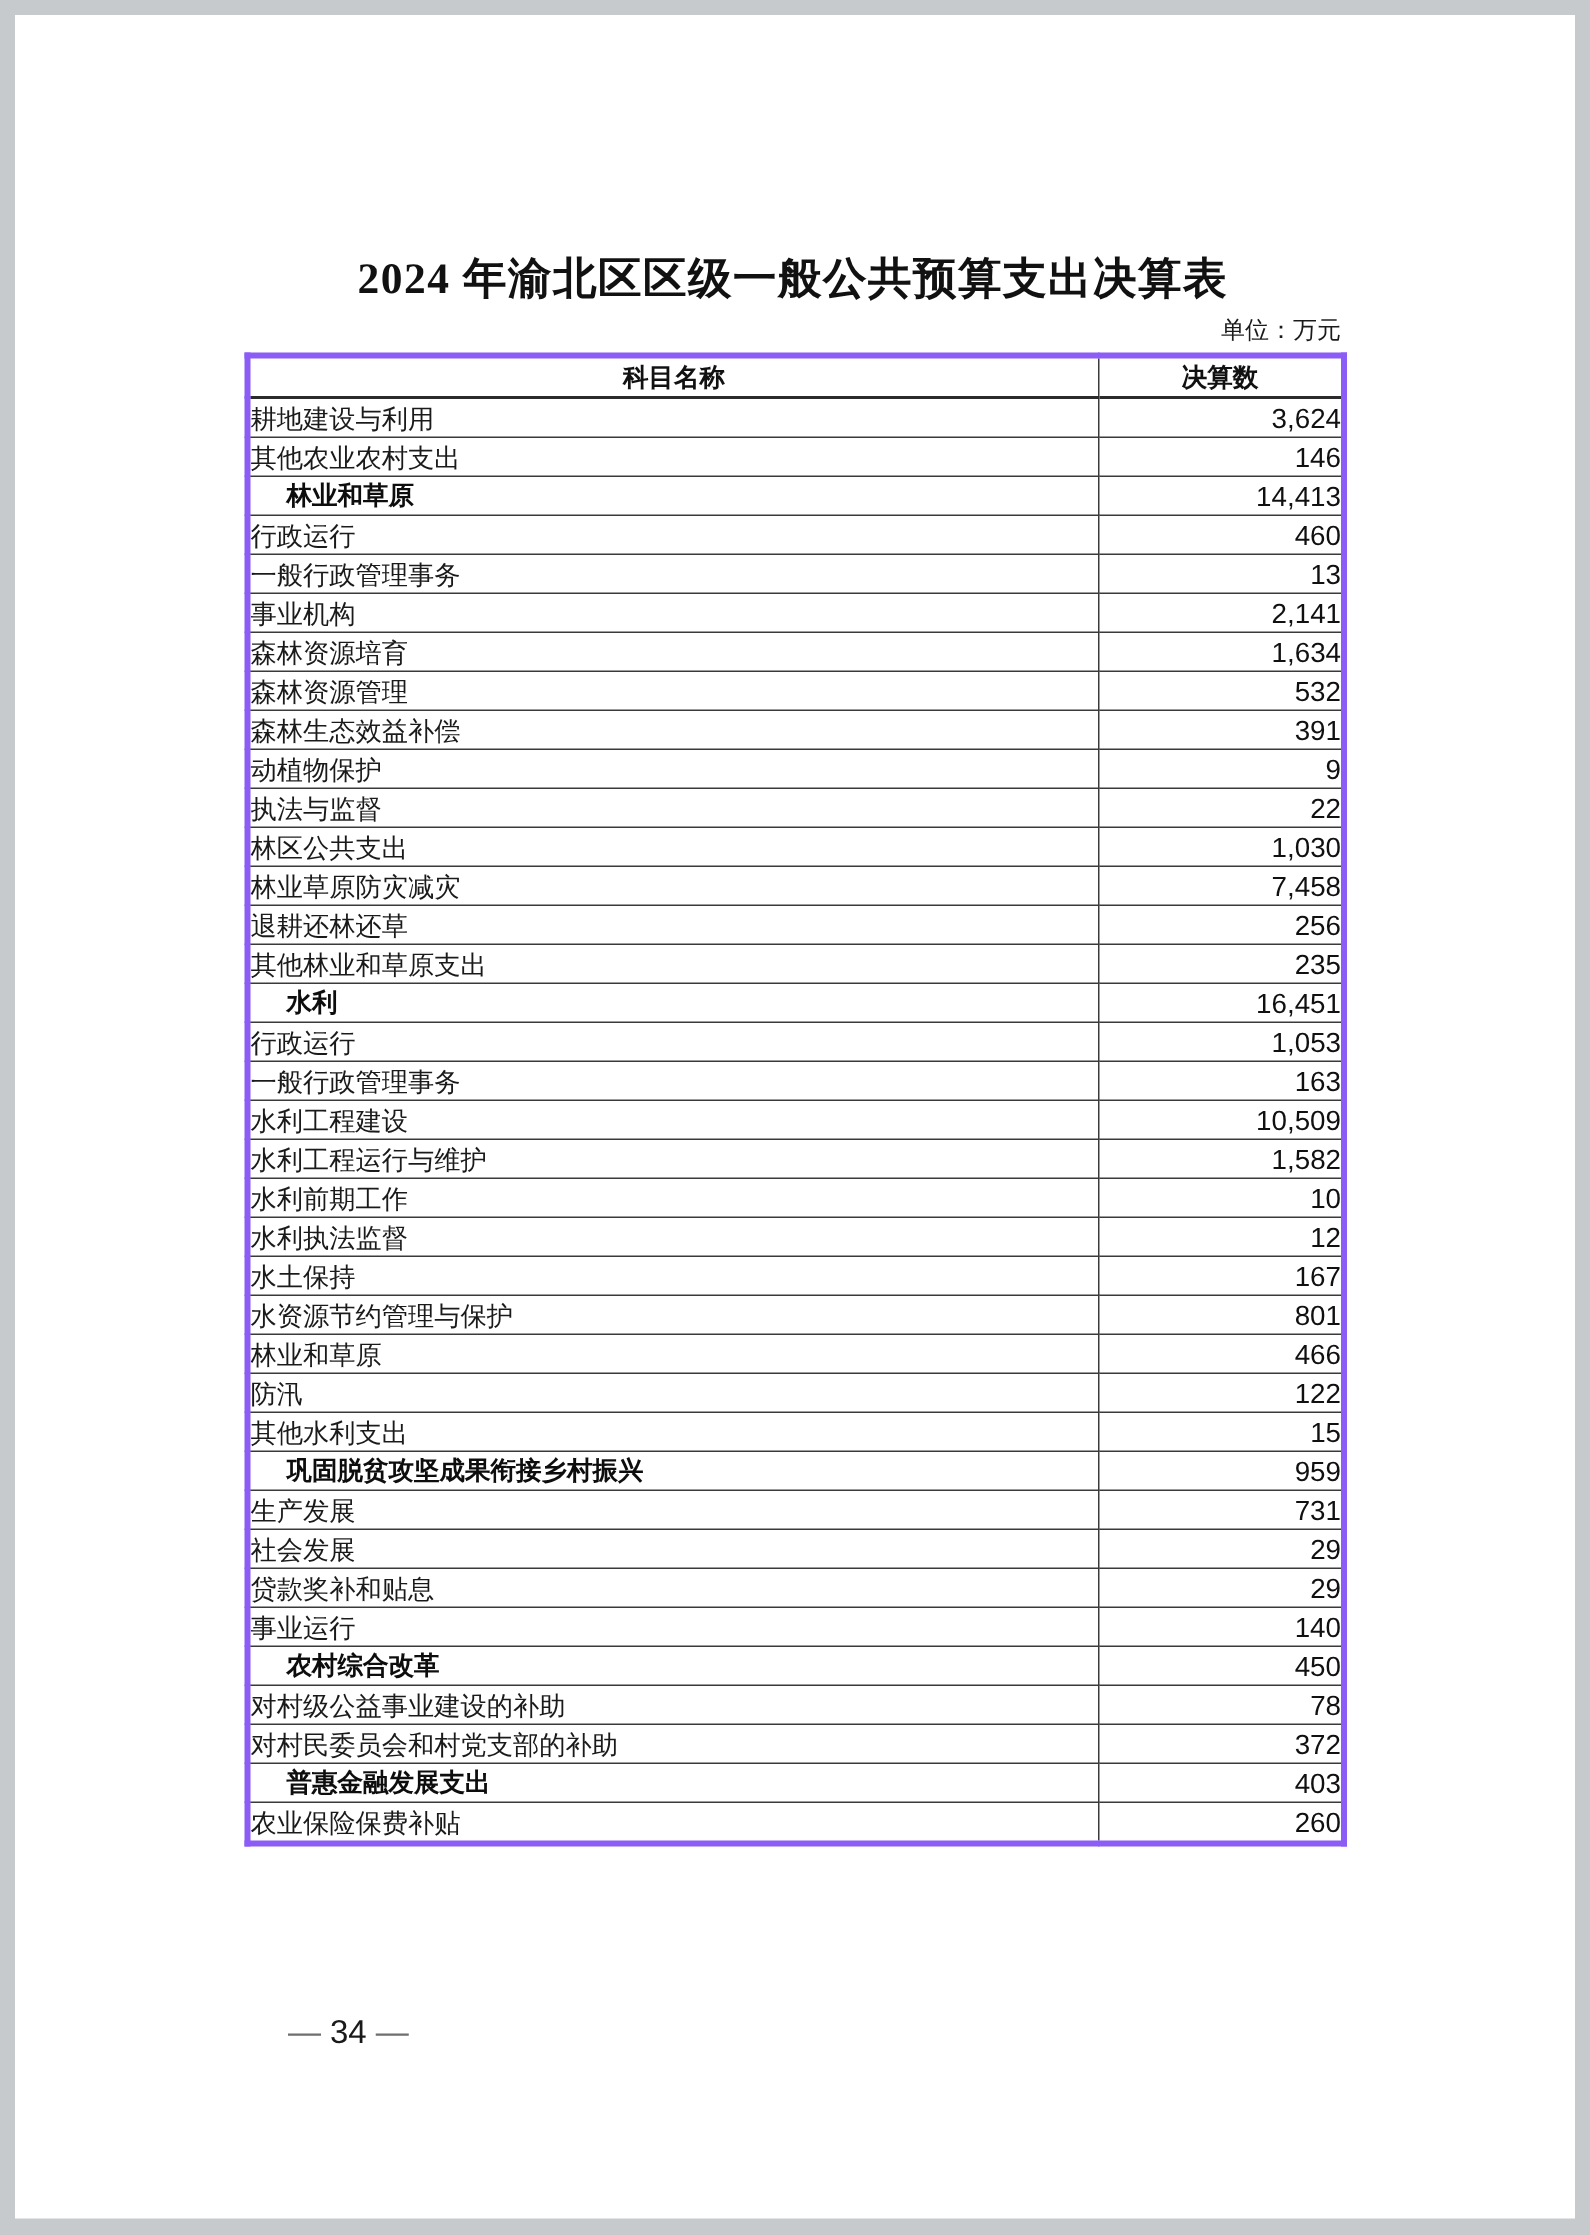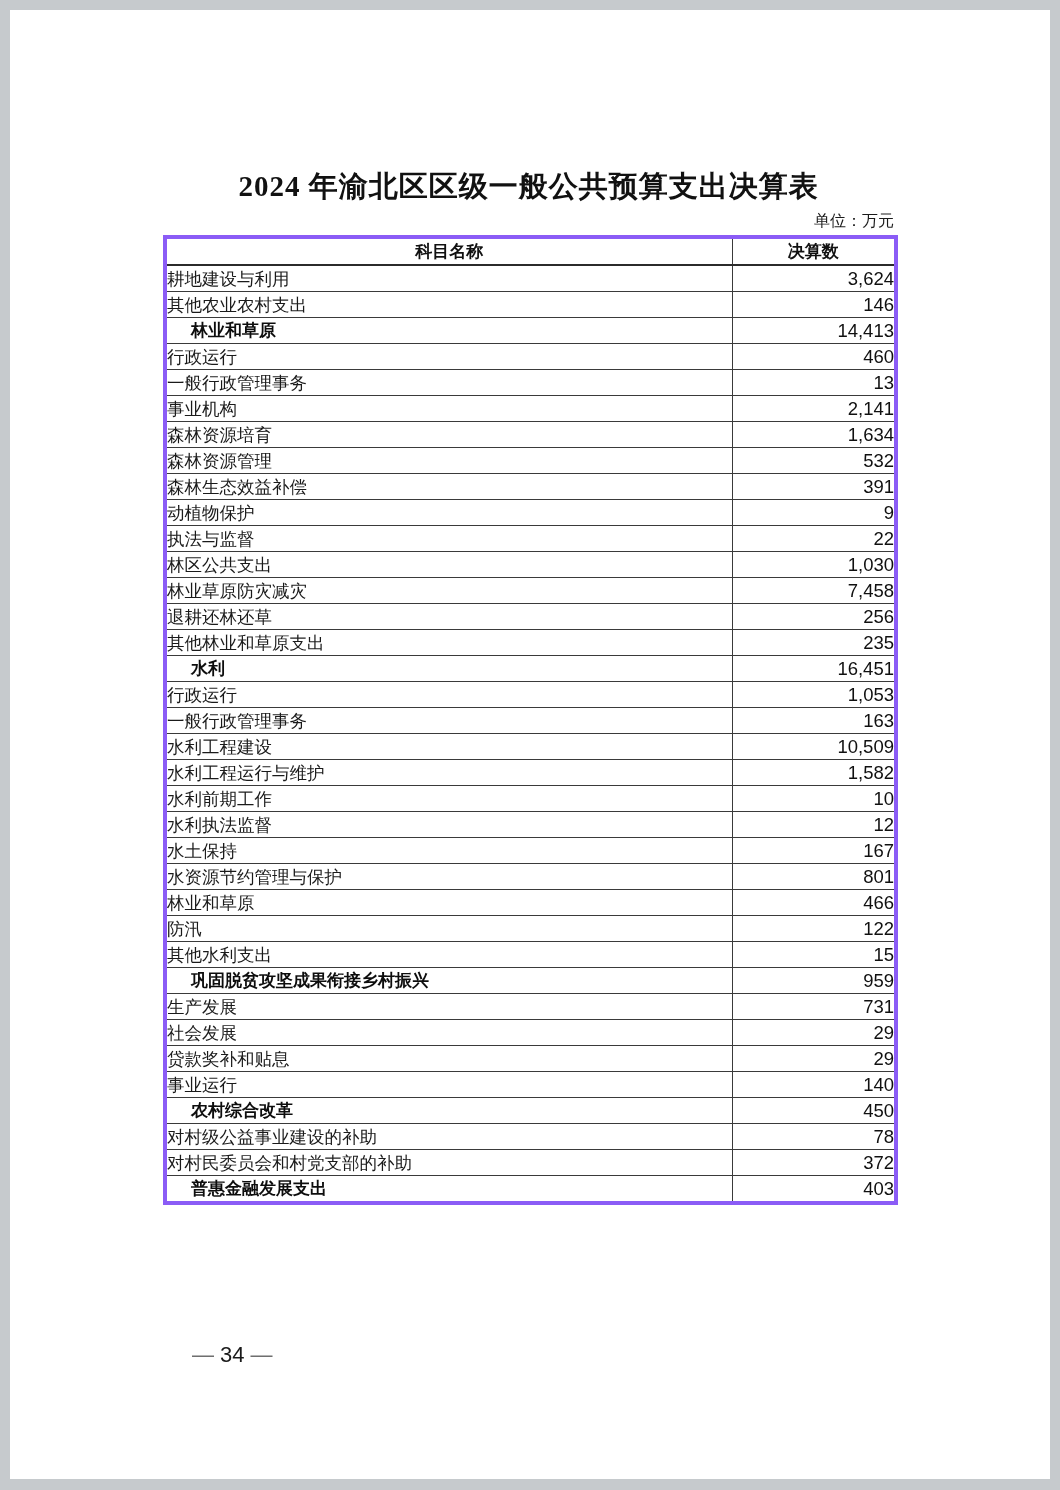--- a/index.html
+++ b/index.html
@@ -263,19 +263,23 @@
             <td class="cell-value">78</td>
           </tr>
           <tr>
             <td class="cell-label">对村民委员会和村党支部的补助</td>
             <td class="cell-value">372</td>
           </tr>
           <tr>
             <td class="cell-label bold">普惠金融发展支出</td>
             <td class="cell-value">403</td>
           </tr>
+          <tr>
+            <td class="cell-label">农业保险保费补贴</td>
+            <td class="cell-value">260</td>
+          </tr>
         </tbody>
     </table>
 
   </div>
 
   <div class="page-number"><span class="dash">—</span><span>34</span><span class="dash">—</span></div>
 </div>
 
 </body></html>

